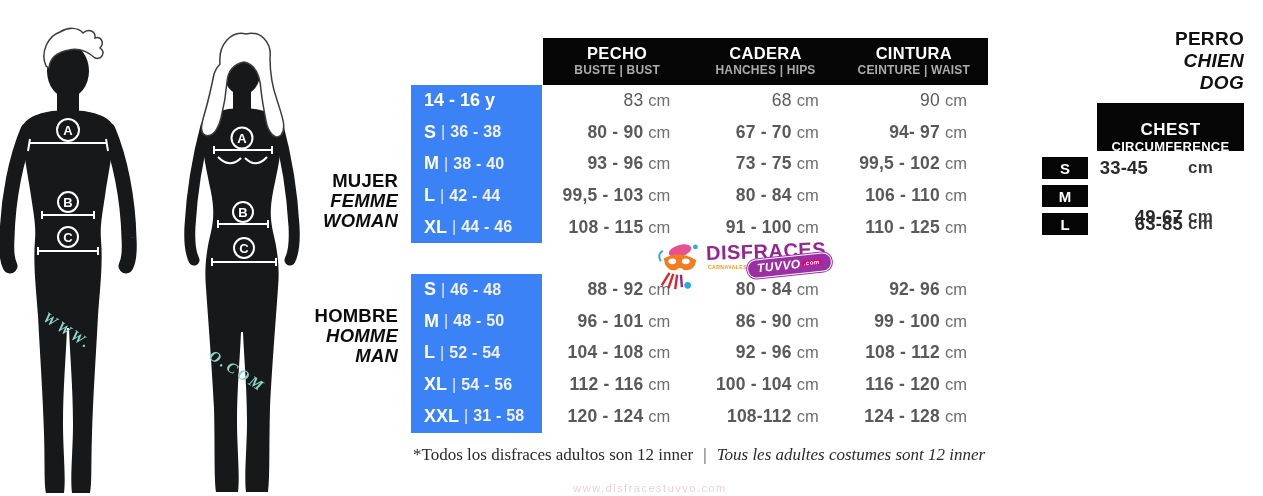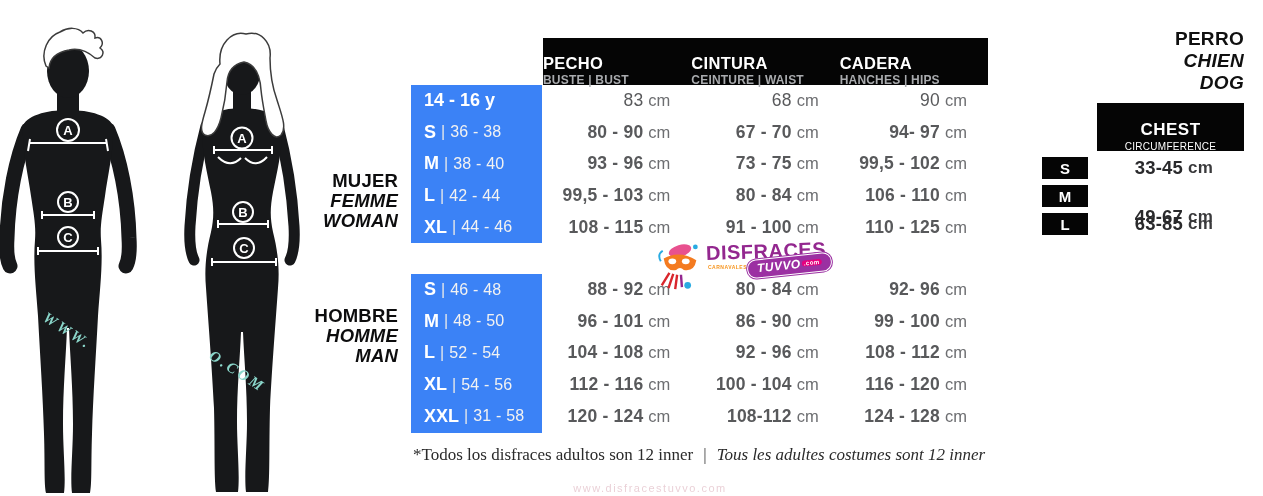--- a/index.html
+++ b/index.html
@@ -15,32 +15,32 @@
   
   .group-label{position:absolute;left:280px;width:118px;text-align:right;color:#0d0d0e;
                font-weight:800;font-size:18.5px;line-height:20px;letter-spacing:.2px;}
   .women-label{top:148px;margin-top:23px;}
   .men-label{top:306px;}
   .group-label .it{font-style:italic;}
 
   
   .tbl-header{position:absolute;left:543px;top:38px;width:445px;height:47px;background:#050505;
               display:flex;}
-  .hdr-col{width:33.333%;padding-top:16px;box-sizing:border-box;}
+  .hdr-col{width:33.333%;text-align:center;padding-top:6px;box-sizing:border-box;}
   .hdr-title{color:#fff;font-weight:700;font-size:16.5px;letter-spacing:.3px;line-height:18px;}
   .hdr-sub{color:#a9abae;font-weight:600;font-size:12px;letter-spacing:.2px;line-height:17px;}
 
   
   .size-col{position:absolute;left:411px;width:131px;background:#3b82f6;box-sizing:border-box;}
   .women-sizes{top:85px;height:158px;}
   .men-sizes{top:274px;height:159px;}
   .size-row{height:31.6px;display:flex;align-items:center;padding-left:13px;color:#fff;}
   .size-row .sz{font-weight:700;font-size:18px;}
   .size-row .pipe{font-weight:300;font-size:16px;margin:0 5px;color:#e9e9e9;}
-  .size-row .rng{font-weight:400;font-size:16px;color:#f2f2f2;letter-spacing:.2px;}
+  .size-row .rng{font-weight:700;font-size:16px;color:#f2f2f2;letter-spacing:.2px;}
 
   
   .data-rows{position:absolute;left:543px;width:445px;}
   .women-data{top:85px;height:158px;}
   .men-data{top:274px;height:159px;}
   .data-row{display:flex;height:31.6px;}
   .cell{width:33.333%;display:flex;justify-content:flex-end;align-items:center;
         padding-right:21px;box-sizing:border-box;}
   .cell .num{font-weight:700;font-size:17.5px;color:#58595b;letter-spacing:.2px;}
   .cell .unit{font-weight:400;font-size:16.5px;color:#6d6e71;margin-left:5px;}
@@ -67,21 +67,21 @@
   .logo-ribbon .tld{font-size:6px;font-style:normal;background:#e5007e;border-radius:3px;
                     padding:0 2px;margin-left:1px;vertical-align:2px;}
 
   
   .dog-title{position:absolute;right:19px;top:28px;text-align:right;color:#101010;
              font-weight:800;font-size:19px;line-height:22px;letter-spacing:.3px;}
   .dog-title .it{font-style:italic;}
   .dog-header{position:absolute;left:1097px;top:103px;width:147px;height:48px;background:#050505;
               color:#fff;text-align:center;box-sizing:border-box;padding-top:5px;}
   .dog-header .l1{font-weight:700;font-size:17px;line-height:19px;letter-spacing:.5px;margin-top:12px;}
-  .dog-header .l2{font-weight:400;font-size:10px;line-height:16px;letter-spacing:.3px;}
+  .dog-header .l2{font-weight:700;font-size:13px;line-height:16px;letter-spacing:.3px;}
   .dog-row-letter{position:absolute;left:1042px;width:46px;height:22px;background:#050505;
                   color:#fff;font-weight:700;font-size:15px;display:flex;align-items:center;
                   justify-content:center;}
   .dog-row-value{position:absolute;left:1097px;width:116px;height:22px;display:flex;
                  align-items:center;justify-content:flex-end;color:#2a2a2c;
                  font-weight:700;font-size:18.5px;letter-spacing:.2px;}
   .dog-row-value .unit{font-weight:600;font-size:17px;margin-left:5px;color:#3a3a3c;}
 
   .bottom-wm{position:absolute;left:495px;top:482px;width:310px;text-align:center;
              color:#d9aab6;opacity:.55;font-size:11px;letter-spacing:1.5px;}
@@ -162,26 +162,26 @@
     <div class="it">HOMME</div>
     <div class="it">MAN</div>
   </div>
 
   <div class="tbl-header">
     <div class="hdr-col">
       <div class="hdr-title">PECHO</div>
       <div class="hdr-sub">BUSTE | BUST</div>
     </div>
     <div class="hdr-col">
+      <div class="hdr-title">CADERA</div>
+      <div class="hdr-sub">HANCHES | HIPS</div>
+    </div>
+    <div class="hdr-col">
       <div class="hdr-title">CINTURA</div>
       <div class="hdr-sub">CEINTURE | WAIST</div>
-    </div>
-    <div class="hdr-col">
-      <div class="hdr-title">CADERA</div>
-      <div class="hdr-sub">HANCHES | HIPS</div>
     </div>
   </div>
 
   <div class="size-col women-sizes">
       <div class="size-row">
         <span class="sz">14 - 16 y</span>
       </div>
       <div class="size-row">
         <span class="sz">S</span>
         <span class="pipe">|</span>
@@ -407,21 +407,21 @@
   </div>
   <div class="dog-header">
     <div class="l1">CHEST</div>
     <div class="l2">CIRCUMFERENCE</div>
   </div>
   <div></div>
 
   <div class="bottom-wm">www.disfracestuvvo.com</div>
 
 <div class="dog-row-letter" style="top: 157px;">S</div>
-    <div class="dog-row-value" style="top: 157px;">
+    <div class="dog-row-value" style="top: 157px; gap: 35px;">
       <span>33-45</span>
       <span class="unit">cm</span>
     </div>
     <div class="dog-row-letter" style="top: 185px;">M</div>
     <div class="dog-row-value" style="top: 185px; margin-top: 21px;">
       <span>49-67</span>
       <span class="unit">cm</span>
     </div>
     <div class="dog-row-letter" style="top: 213px;">L</div>
     <div class="dog-row-value" style="top: 213px;">

